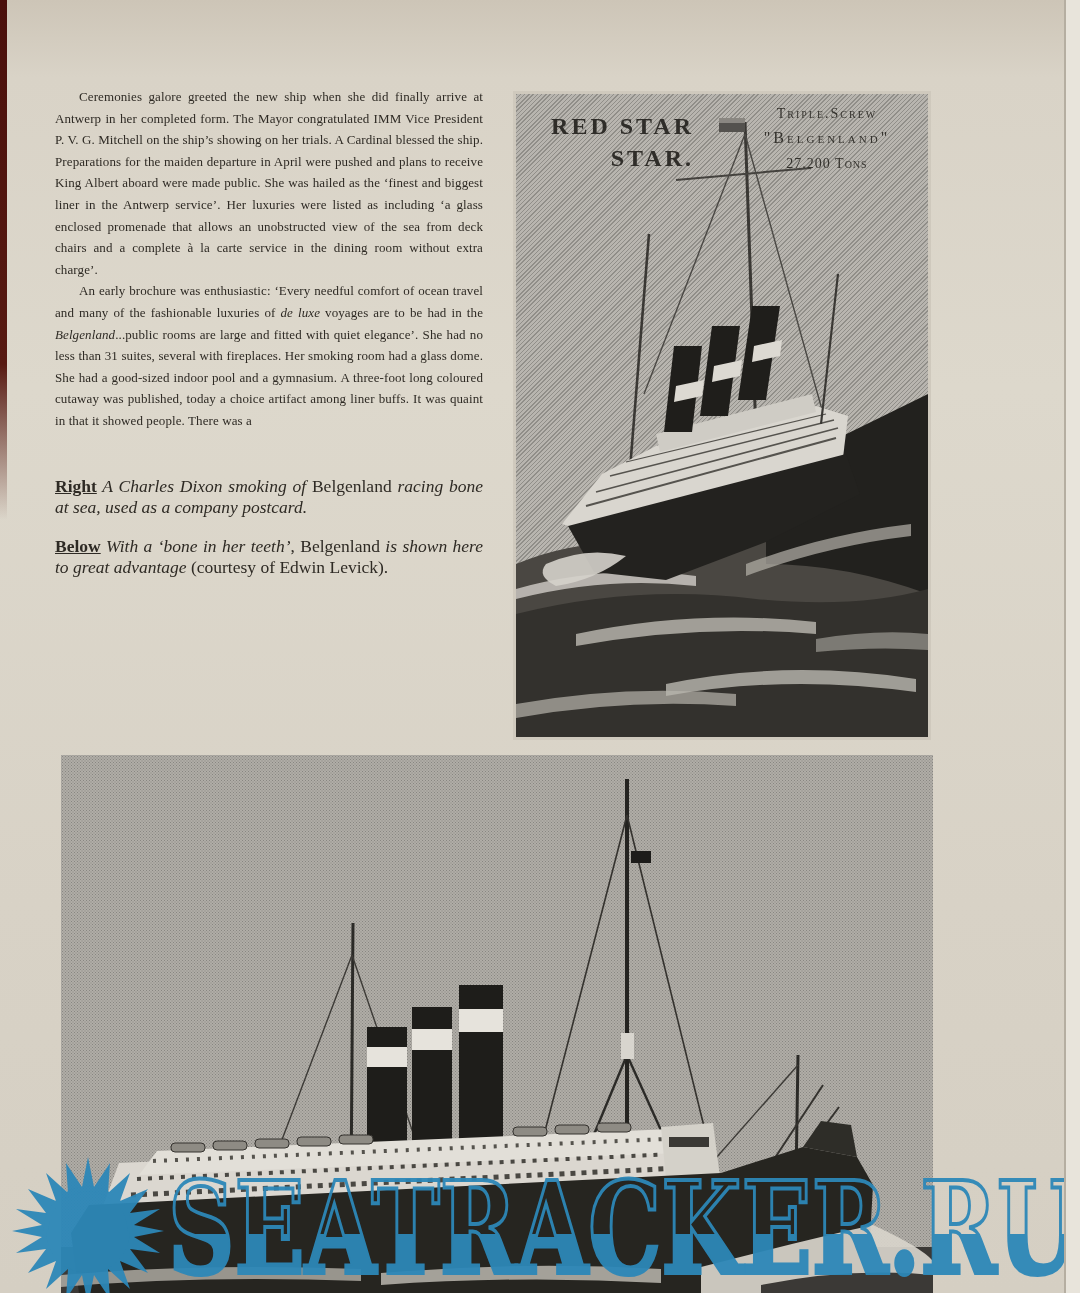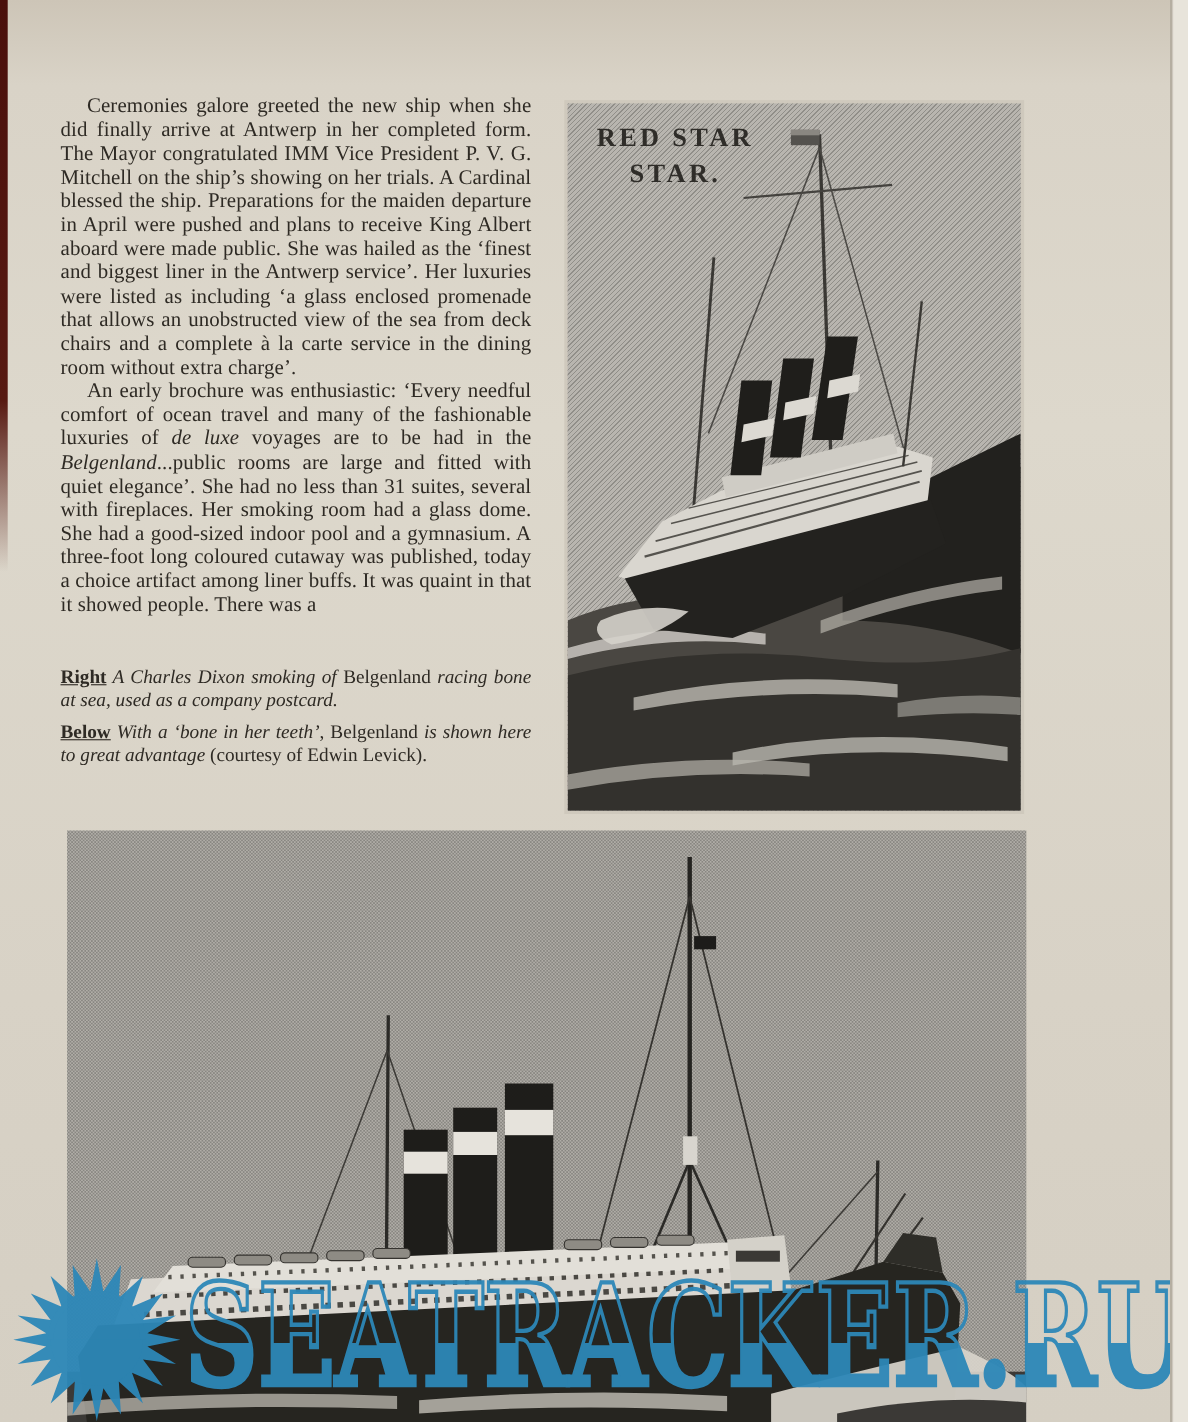--- a/index.html
+++ b/index.html
@@ -21,46 +21,46 @@
     background:#e8e4db;
     border-left:2px solid rgba(120,108,90,.45);
   }
   
   .text-col{
     position:absolute;left:55px;top:86px;width:428px;
     color:#2e2a24;
   }
   .body-par{
     margin:0;
-    font-size:19px;line-height:21.6px;
+    font-size:13px;line-height:21.6px;
     text-align:justify;text-indent:24px;
     letter-spacing:.1px;
   }
   .caption{
     margin:0;
     font-size:17.5px;line-height:21px;
     text-align:justify;
     color:#2e2a24;
   }
   .caption-right{margin-top:44px;}
-  .caption-below{margin-top:8px;}
+  .caption-below{margin-top:18px;}
   .seg-i{font-style:italic;}
   .seg-b{font-weight:bold;text-decoration:underline;}
   
   .postcard{
     position:absolute;left:516px;top:94px;width:412px;height:643px;margin:0;
     background-color:#b8b5af;
     background-image:repeating-linear-gradient(135deg,rgba(52,52,48,.30) 0 1px,rgba(0,0,0,0) 1px 3px);
     box-shadow:0 0 0 3px #cfc9bd;
     overflow:hidden;
   }
   .pc-art{position:absolute;left:0;top:0;}
   .pc-header-left{
     position:absolute;left:18px;top:16px;width:160px;
-    text-align:center;color:#2f2d29;
+    text-align:right;color:#2f2d29;
     font-weight:bold;font-size:24px;line-height:32px;letter-spacing:3px;
   }
   .pc-header-right{
     position:absolute;right:6px;top:12px;width:190px;
     text-align:center;color:#34322d;
     font-variant:small-caps;
   }
   .pc-spec1{font-size:14px;letter-spacing:2px;}
   .pc-shipname{font-size:16px;letter-spacing:3px;margin-top:7px;}
   .pc-spec3{font-size:14px;letter-spacing:1px;margin-top:9px;}
@@ -70,21 +70,21 @@
     background-color:#b0ada7;
     background-image:
       radial-gradient(rgba(45,45,42,.30) 28%,rgba(0,0,0,0) 30%),
       radial-gradient(rgba(45,45,42,.30) 28%,rgba(0,0,0,0) 30%);
     background-size:3px 3px;
     background-position:0 0,1.5px 1.5px;
     overflow:hidden;
   }
   .ph-art{position:absolute;left:0;top:0;}
   
-  .watermark{position:absolute;left:0;top:4px;width:1080px;height:970px;pointer-events:none;opacity:.95;}
+  .watermark{position:absolute;left:0;top:17px;width:1080px;height:970px;pointer-events:none;opacity:.95;}
   .wm-sun{position:absolute;left:12px;top:1138px;}
   .wm-text-wrap{
     position:absolute;left:168px;top:1136px;width:1300px;height:160px;
     font-family:"DejaVu Serif",serif;font-weight:bold;font-size:128px;line-height:150px;
     transform:scaleX(.72);transform-origin:left top;
     white-space:nowrap;
   }
   .wm-outline,.wm-solid{position:absolute;left:0;top:0;}
   .wm-outline{color:rgba(0,0,0,0);-webkit-text-stroke:4px #2d87b8;}
   .wm-solid{color:#2d87b8;clip-path:inset(54% 0 0 0);}
@@ -148,20 +148,25 @@
         <path d="M238,252 L266,246 L264,262 L236,268 Z" fill="#dcd9d2"></path>
       </g>
 
       <line x1="305" y1="330" x2="322" y2="180" stroke="#3a3834" stroke-width="2.2"></line>
 
       <path d="M30,470 Q70,452 110,462 Q80,486 40,492 Q20,482 30,470 Z" fill="#d5d2cb" opacity=".9"></path>
     </svg>
     <div class="pc-header-left">
       <div>RED STAR</div>
       <div>STAR.</div>
+    </div>
+    <div class="pc-header-right">
+      <div class="pc-spec1">Triple.Screw</div>
+      <div class="pc-shipname">"Belgenland"</div>
+      <div class="pc-spec3">27.200 Tons</div>
     </div>
   </figure>
 
   <figure class="photo">
     <svg class="ph-art" width="872" height="538" viewBox="0 0 872 538">
 
       <rect x="0" y="492" width="872" height="46" fill="#3b3936"></rect>
 
       <line x1="290" y1="436" x2="292" y2="168" stroke="#2b2a27" stroke-width="3"></line>
       <line x1="291" y1="200" x2="200" y2="440" stroke="#3c3a36" stroke-width="1.4"></line>

